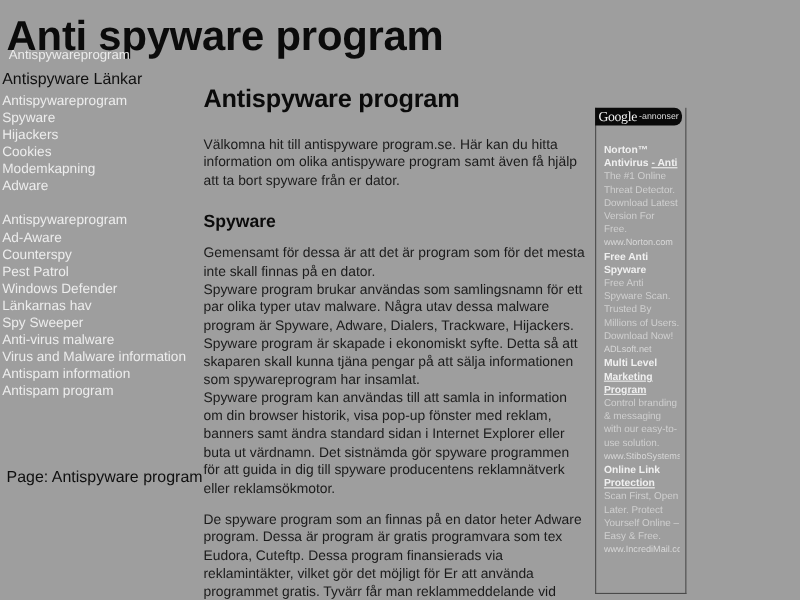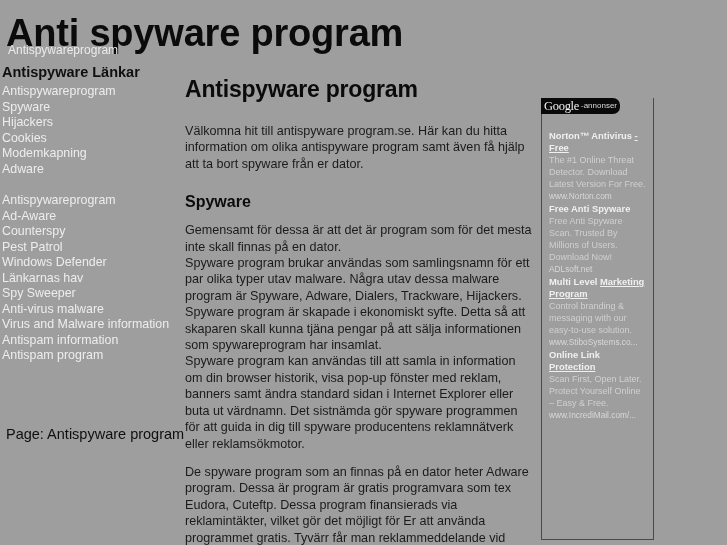--- a/index.html
+++ b/index.html
@@ -47,21 +47,21 @@
   .sidebar {
     position: absolute;
     left: 0px;
     top: 64px;
     width: 178px;
   }
   .sidebar-heading {
     font-size: 14.5px;
     color: #101010;
     margin: 0 0 3px 2px;
-    font-weight: bold;
+    font-weight: normal;
     line-height: 17px;
   }
   .nav-list {
     list-style: none;
     margin: 0;
     padding: 0;
   }
   .nav-list li {
     margin: 0;
     padding: 0;
@@ -118,21 +118,21 @@
   }
   .content p.tight {
     margin-bottom: 0;
   }
 
   
   .ads-box {
     position: absolute;
     left: 541px;
     top: 98px;
-    width: 113px;
+    width: 83px;
     border: 1px solid #4a4a4a;
     border-top: none;
     background: transparent;
     padding: 0 0 6px 0;
     box-sizing: border-box;
     height: 442px;
   }
   .ads-header {
     position: relative;
     height: 14px;
@@ -278,21 +278,21 @@
   <div class="ads-box">
     <div class="ads-header">
       <span class="g-logo">Google</span>
       <span class="g-annonser">-annonser</span>
     </div>
     <div class="ads-list">
 
       <div class="ad">
         <a class="ad-title" href="#">
           <span>Norton™ Antivirus</span>
-          <span class="underline">- Free</span>
+          <span class="underline">- Anti</span>
         </a>
         <p class="ad-desc">The #1 Online Threat Detector. Download Latest Version For Free.</p>
         <p class="ad-url">www.Norton.com</p>
       </div>
 
       <div class="ad">
         <a class="ad-title" href="#">
           <span>Free Anti Spyware</span>
           <span class="underline"></span>
         </a>

